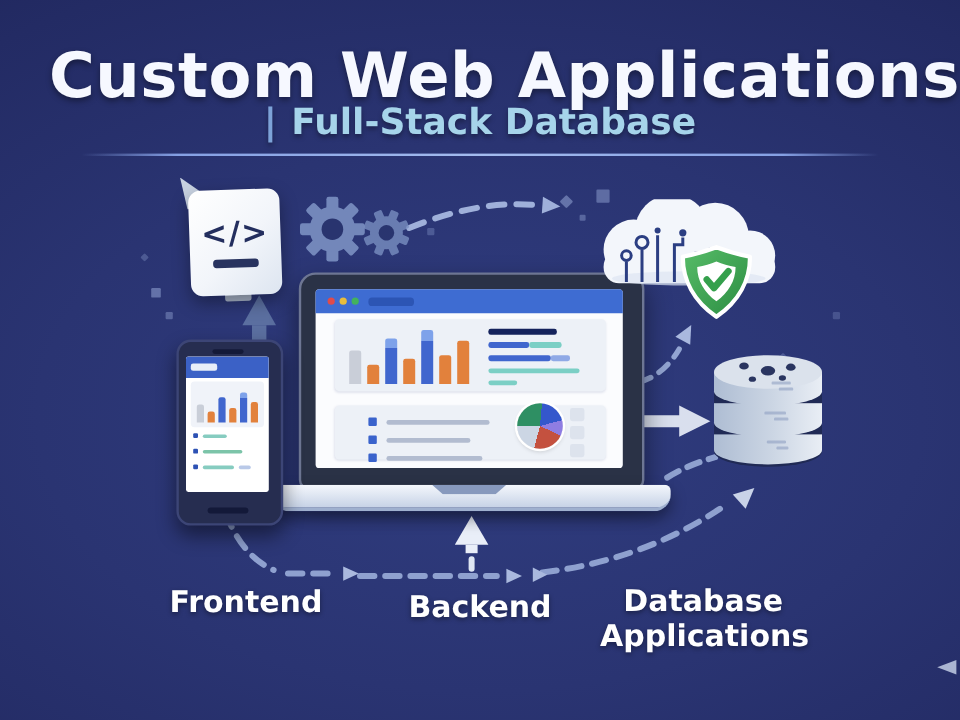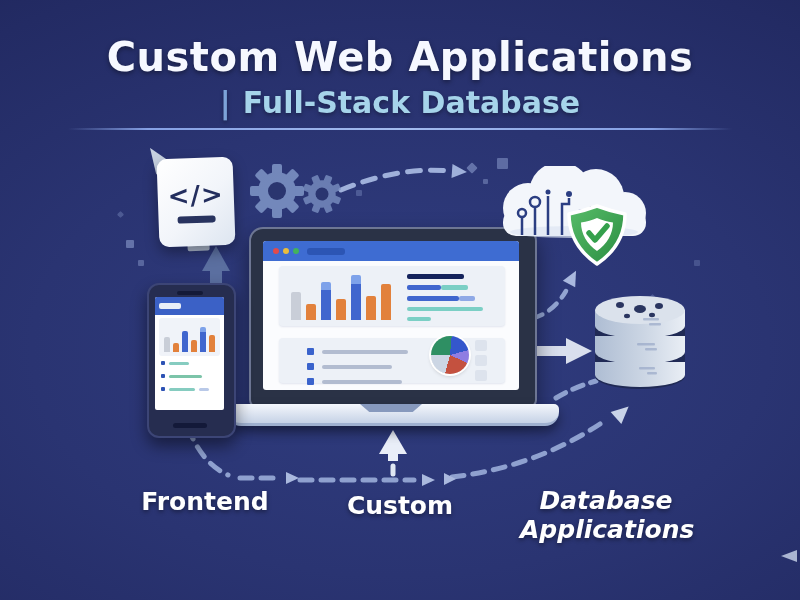--- a/index.html
+++ b/index.html
@@ -1,20 +1,20 @@
 <!DOCTYPE html>
 <html><head>
 <meta charset="utf-8">
 <style>
   html,body{margin:0;padding:0;background:#111;}
   .stage{position:relative;width:800px;height:600px;overflow:hidden;
     font-family:"DejaVu Sans",sans-serif;
     background:radial-gradient(115% 95% at 50% 58%, #303d80 0%, #2a3472 40%, #232b64 70%, #1b2152 100%);}
   
-  .title{position:absolute;top:34px;left:0;width:100%;text-align:center;font-size:40px;font-weight:bold;
+  .title{position:absolute;top:34px;left:0;width:100%;text-align:right;font-size:52px;font-weight:bold;
     color:#f6f8ff;letter-spacing:.5px;text-shadow:0 2px 5px rgba(0,0,0,.4);z-index:6;}
   .subtitle{position:absolute;top:85px;left:0;width:100%;text-align:center;font-size:30px;font-weight:bold;
     color:#a6d4ea;text-shadow:0 2px 4px rgba(0,0,0,.35);z-index:6;}
   .subtitle .sep{color:#7da3d8;margin-right:12px;font-weight:bold;}
   .divider{position:absolute;top:128px;left:68px;width:664px;height:2px;z-index:6;
     background:linear-gradient(90deg, rgba(138,166,234,0) 0%, rgba(138,166,234,.95) 12%, rgba(170,195,245,.95) 50%, rgba(138,166,234,.95) 88%, rgba(138,166,234,0) 100%);}
   
   .arrows{position:absolute;left:0;top:0;z-index:2;pointer-events:none;}
   
   .decor-sq{position:absolute;background:#9db0dd;border-radius:1px;z-index:1;}
@@ -70,21 +70,21 @@
   .p-list{position:absolute;left:6px;top:64px;}
   .p-row{display:flex;align-items:center;gap:4px;margin-bottom:9px;}
   .p-row::before{content:"";width:4px;height:4px;background:#2d52b4;border-radius:1px;flex:none;}
   .p-row span{border-radius:1.5px;}
   .phone .homeslot{position:absolute;left:24px;bottom:8px;width:34px;height:5px;background:#131939;border-radius:3px;}
   
   .flow-label{position:absolute;color:#ffffff;font-weight:bold;font-size:25px;text-align:center;
     text-shadow:0 2px 4px rgba(0,0,0,.4);z-index:6;line-height:29px;}
   .lbl-frontend{left:135px;top:487px;width:140px;}
   .lbl-backend{left:335px;top:491px;width:130px;}
-  .lbl-database{left:520px;top:486px;width:172px;font-style:italic;}
+  .lbl-database{left:500px;top:486px;width:172px;}
   .icon-svg{position:absolute;z-index:4;}
 </style>
 </head>
 <body>
 
 <div class="stage">
 
   <svg class="arrows" width="800" height="600" viewBox="0 0 800 600">
     <g stroke="#9fb0da" stroke-width="5" fill="none" stroke-linecap="round">
       <path d="M341,190 Q400,166 448,171" stroke-dasharray="13 10"></path>
@@ -334,21 +334,21 @@
           <rect x="56" y="30" width="12" height="2.5" rx="1"></rect>
         <rect x="44" y="50" width="18" height="2.5" rx="1"></rect>
           <rect x="52" y="55" width="12" height="2.5" rx="1"></rect>
         <rect x="46" y="74" width="16" height="2.5" rx="1"></rect>
           <rect x="54" y="79" width="10" height="2.5" rx="1"></rect>
       </g>
     </g>
   </svg>
 
   <div class="flow-label lbl-frontend">Frontend</div>
-  <div class="flow-label lbl-backend">Custom</div>
+  <div class="flow-label lbl-backend">Backend</div>
   <div class="flow-label lbl-database">
     <div>Database</div>
     <div>Applications</div>
   </div>
 
 <div class="decor-sq" style="left: 126px; top: 240px; width: 8px; height: 8px; opacity: 0.5; transform: rotate(0deg);"></div>
     <div class="decor-sq" style="left: 138px; top: 260px; width: 6px; height: 6px; opacity: 0.4; transform: rotate(0deg);"></div>
     <div class="decor-sq" style="left: 118px; top: 212px; width: 5px; height: 5px; opacity: 0.3; transform: rotate(45deg);"></div>
     <div class="decor-sq" style="left: 356px; top: 190px; width: 6px; height: 6px; opacity: 0.3; transform: rotate(0deg);"></div>
     <div class="decor-sq" style="left: 468px; top: 164px; width: 8px; height: 8px; opacity: 0.5; transform: rotate(45deg);"></div>

